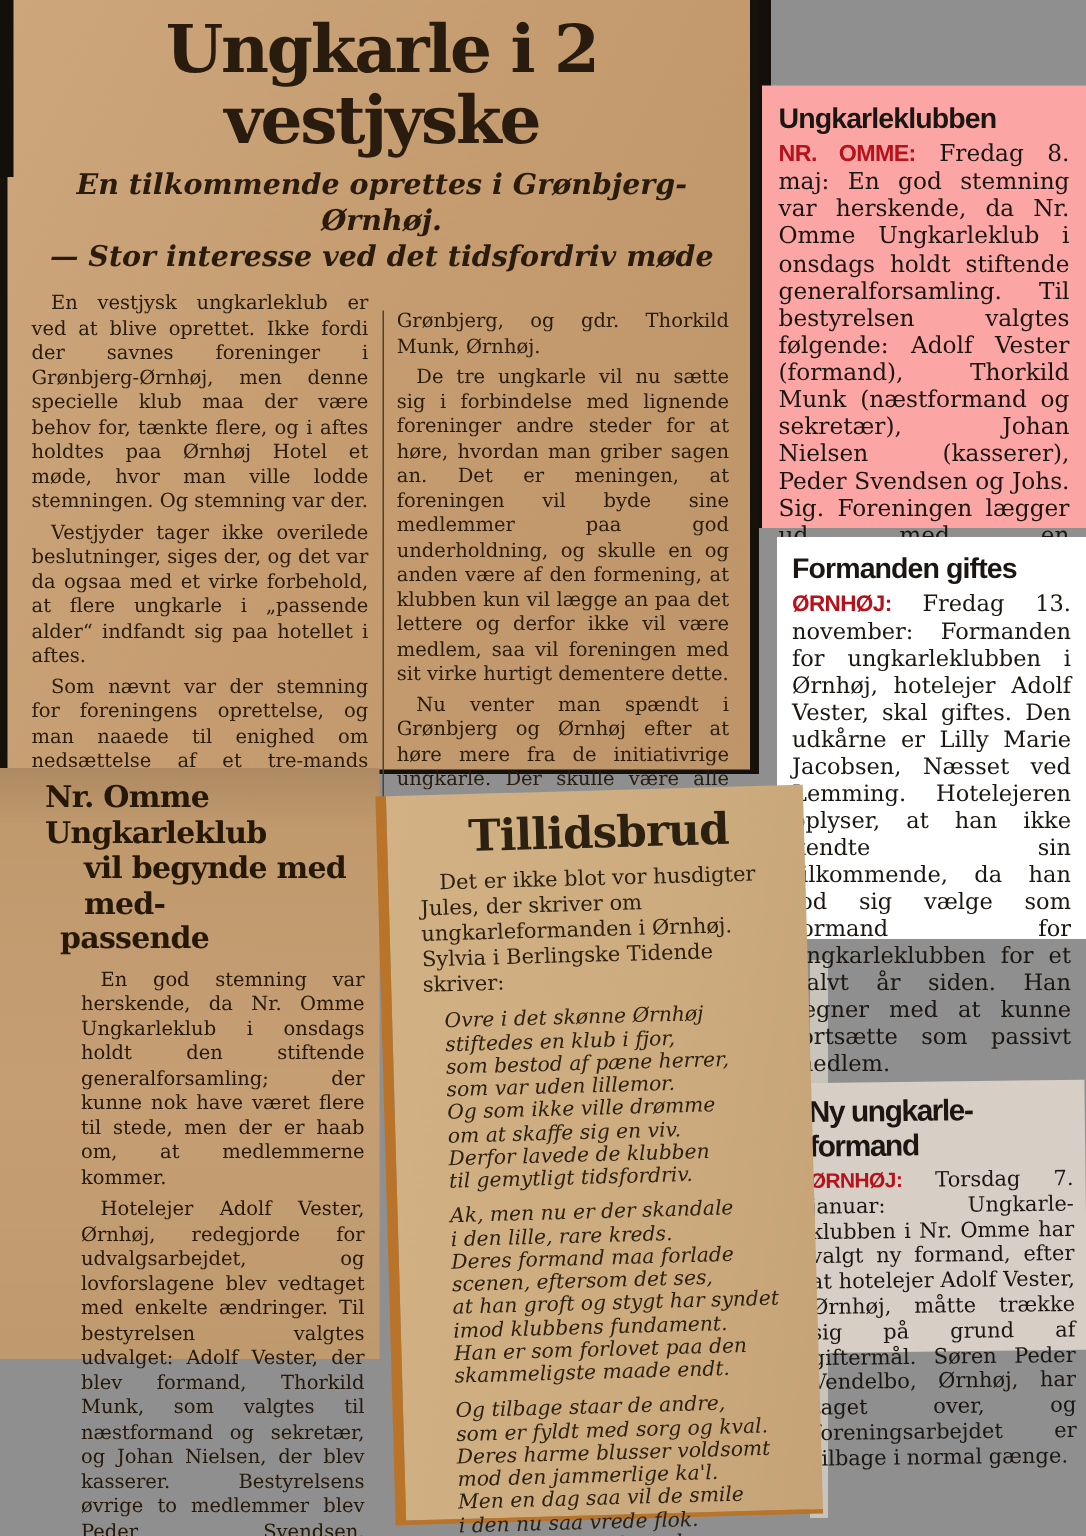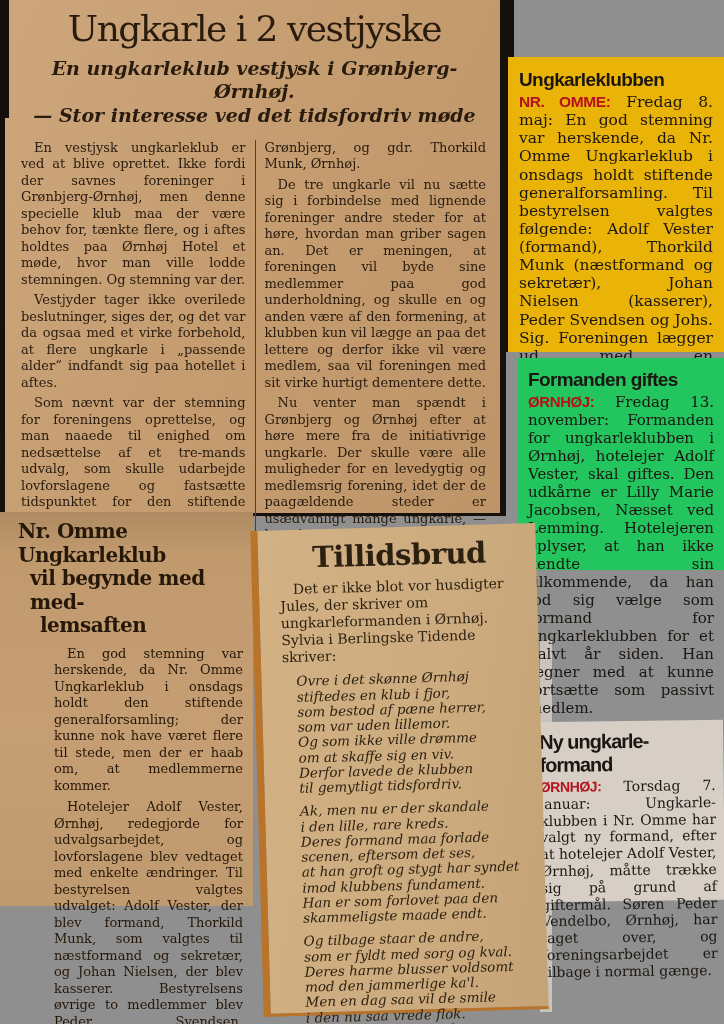--- a/index.html
+++ b/index.html
@@ -17,58 +17,58 @@
   #edge-topleft { position:absolute; left:0; top:0; width:9px; height:118px; background:#140f0a; }
   #strip-right { position:absolute; left:540px; top:640px; width:12px; height:372px; background:#c8c3bb; }
 
   
   #main-clip { left:0; top:0; width:506px; height:516px; background:#17110b; }
   #main-paper {
     position:absolute; left:5px; top:0; right:6px; bottom:3px;
     background:linear-gradient(115deg,#cda67c 0%,#c59d71 45%,#bd9569 100%);
     color:#291b0d; padding:10px 12px 0 16px;
   }
-  .hl { font-weight:normal; font-size:36px; line-height:1.07; letter-spacing:-1.5px; text-align:center; }
+  .hl { font-weight:bold; font-size:44px; line-height:1.07; letter-spacing:-1.5px; text-align:center; }
   .sub { font-weight:bold; font-style:italic; font-size:19px; line-height:1.25; text-align:center; margin-top:8px; }
   .cols { display:flex; margin-top:12px; font-size:13px; line-height:1.27; text-align:justify; }
   .col { width:50%; padding-right:9px; }
-  .col2 { border-left:1px solid #52402a; padding-left:9px; padding-right:2px; }
+  .col2 { border-left:1px solid #52402a; padding-left:9px; padding-right:2px;margin-top:12px; }
   .cols p { margin:0 0 4px 0; text-indent:13px; }
   .cols p.noind { text-indent:0; }
 
   
   .gray-clip { color:#1b1611; }
   .gray-clip .ghead {
     font-family:"Liberation Sans", sans-serif; font-weight:bold;
     letter-spacing:-0.6px; margin:0 0 2px 0;
   }
   .gray-clip .gbody { text-align:justify; }
   .dateline {
     font-family:Liberation Sans, sans-serif; font-weight:bold;
     color:#b5121b; letter-spacing:-0.4px;
   }
-  #clip-ungkarle { left:508px; top:57px; width:216px; height:295px; background:#eab308; padding:12px 11px; }
+  #clip-ungkarle { left:508px; top:57px; width:216px; height:295px; background:#fca5a5; padding:12px 11px; }
   #clip-ungkarle .ghead { font-size:19px; }
   #clip-ungkarle .gbody { font-size:15.5px; line-height:1.17; }
-  #clip-giftes { left:518px; top:358px; width:206px; height:212px; background:#22c55e; padding:11px 10px; }
+  #clip-giftes { left:518px; top:358px; width:206px; height:268px; background:#ffffff; padding:11px 10px; }
   #clip-giftes .ghead { font-size:19px; }
   #clip-giftes .gbody { font-size:15px; line-height:1.2; }
   #clip-nyformand { left:532px; top:721px; width:192px; height:180px; background:#d7cfc6; padding:9px 8px; transform:rotate(-0.7deg); }
   #clip-nyformand .ghead { font-size:20px; letter-spacing:-1px; }
   #clip-nyformand .gbody { font-size:14px; line-height:1.2; }
 
   
   #clip-nromme {
     left:0; top:512px; width:253px; height:394px;
     background:linear-gradient(#ae8a62 0%,#c0996d 10%,#c59e74 55%,#c09a6f 100%);
     color:#261808; padding:8px 10px 0 10px;
   }
   #clip-nromme .nhead { font-weight:bold; font-size:20px; line-height:1.18; letter-spacing:-0.5px; }
-  #clip-nromme .nh1 { margin-left:8px; }
-  #clip-nromme .nh2 { margin-left:20px; }
+  #clip-nromme .nh1 { margin-left:20px; }
+  #clip-nromme .nh2 { margin-left:46px; }
   #clip-nromme .nh3 { margin-left:30px; }
   #clip-nromme .nbody { font-size:13px; line-height:1.27; text-align:justify; margin-top:8px;margin-left:44px; }
   #clip-nromme .nbody p { margin:0 0 5px 0; text-indent:13px; }
 
   
   #clip-tillid {
     left:257px; top:527px; width:285px; height:486px;
     background:linear-gradient(100deg,#d2b185 0%,#ccab7e 60%,#c5a376 100%);
     transform:rotate(-1.6deg); transform-origin:50% 50%;
     border-left:7px solid #b9742a; border-bottom:3px solid #b9742a;
@@ -88,21 +88,21 @@
 
 <div id="edge-right"></div>
 <div id="strip-right"></div>
 
 <div id="main-clip" class="clip">
   <div id="main-paper">
     <div class="hl">
       <div>Ungkarle i 2 vestjyske</div>
     </div>
     <div class="sub">
-      <div>En ungkarleklub vestjysk i Grønbjerg-Ørnhøj.</div>
+      <div>En tilkommende oprettes i Grønbjerg-Ørnhøj.</div>
       <div>— Stor interesse ved det tidsfordriv møde</div>
     </div>
     <div class="cols">
       <div class="col">
         <p>En vestjysk ungkarleklub er ved at blive oprettet. Ikke fordi der savnes foreninger i Grønbjerg-Ørnhøj, men denne specielle klub maa der være behov for, tænkte flere, og i aftes holdtes paa Ørnhøj Hotel et møde, hvor man ville lodde stemningen. Og stemning var der.</p>
         <p>Vestjyder tager ikke overilede beslutninger, siges der, og det var da ogsaa med et virke forbehold, at flere ungkarle i „passende alder“ indfandt sig paa hotellet i aftes.</p>
         <p>Som nævnt var der stemning for foreningens oprettelse, og man naaede til enighed om nedsættelse af et tre-mands udvalg, som skulle udarbejde lovforslagene og fastsætte tidspunktet for den stiftende generalforsamling. Udvalget kom til at bestaa af hotelejer Vester, Ørnhøj Hotel, landmand Johan Nielsen,</p>
       </div>
       <div class="col col2">
         <p class="noind">Grønbjerg, og gdr. Thorkild Munk, Ørnhøj.</p>
@@ -135,21 +135,21 @@
   <div class="gbody">
     <span class="dateline">ØRNHØJ:</span>
     <span>Torsdag 7. januar: Ungkarle-klubben i Nr. Omme har valgt ny formand, efter at hotelejer Adolf Vester, Ørnhøj, måtte trække sig på grund af giftermål. Søren Peder Vendelbo, Ørnhøj, har taget over, og foreningsarbejdet er tilbage i normal gænge.</span>
   </div>
 </div>
 
 <div id="clip-nromme" class="clip">
   <div class="nhead">
     <div class="nh1">Nr. Omme Ungkarleklub</div>
     <div class="nh2">vil begynde med med-</div>
-    <div class="nh3">lemsaften</div>
+    <div class="nh3">passende</div>
   </div>
   <div class="nbody">
     <p>En god stemning var herskende, da Nr. Omme Ungkarleklub i onsdags holdt den stiftende generalforsamling; der kunne nok have været flere til stede, men der er haab om, at medlemmerne kommer.</p>
     <p>Hotelejer Adolf Vester, Ørnhøj, redegjorde for udvalgsarbejdet, og lovforslagene blev vedtaget med enkelte ændringer. Til bestyrelsen valgtes udvalget: Adolf Vester, der blev formand, Thorkild Munk, som valgtes til næstformand og sekretær, og Johan Nielsen, der blev kasserer. Bestyrelsens øvrige to medlemmer blev Peder Svendsen, Ommegaard, og Johs. Sig, Grønbjerg.</p>
   </div>
 </div>
 
 <div id="clip-tillid" class="clip">
   <div id="tillid-frame">
     <div class="thead">Tillidsbrud</div>

